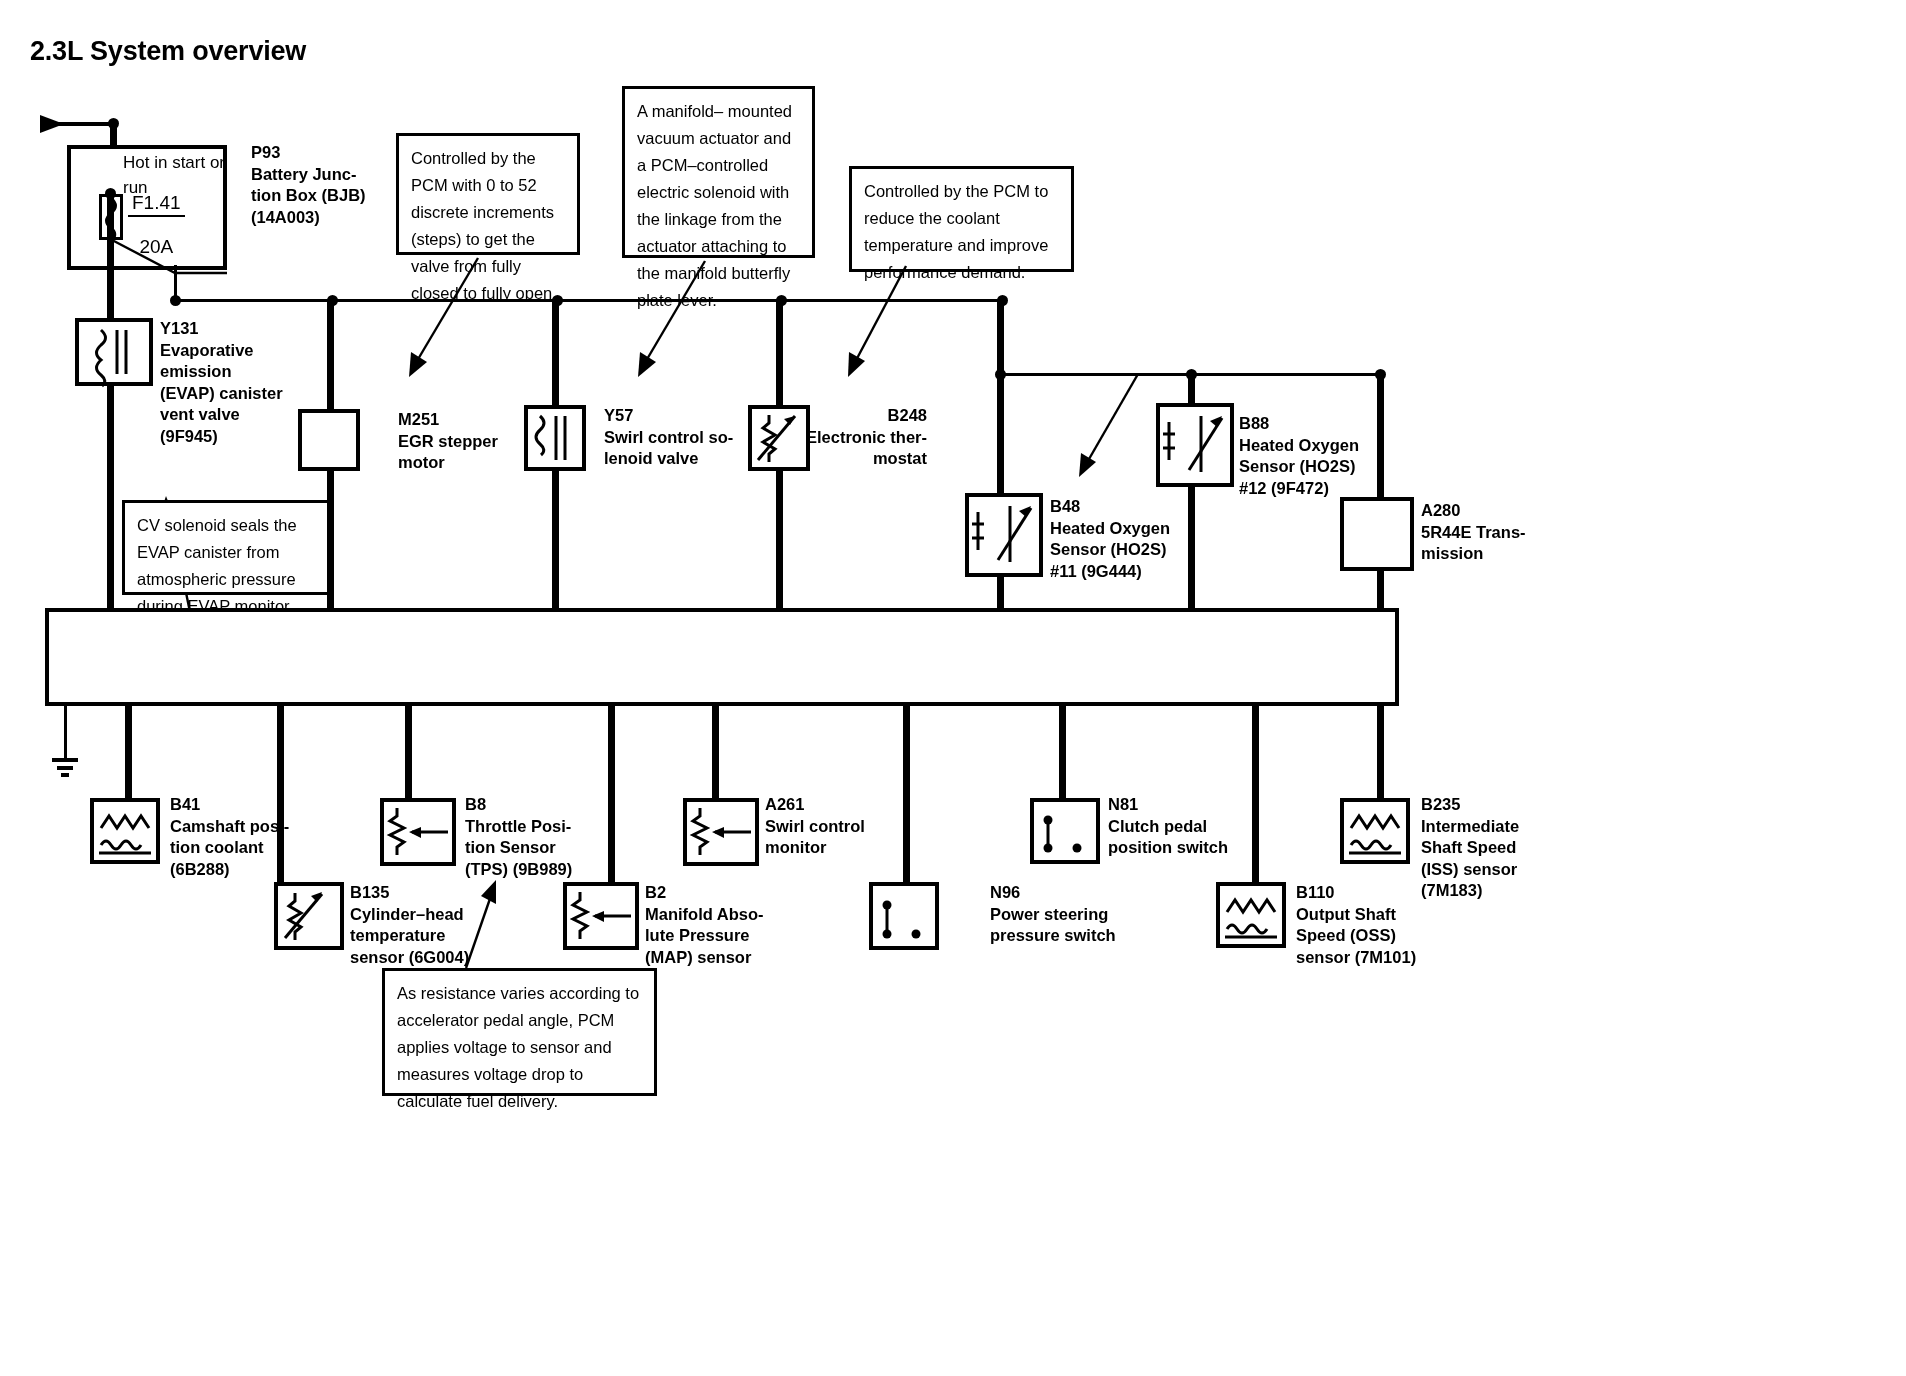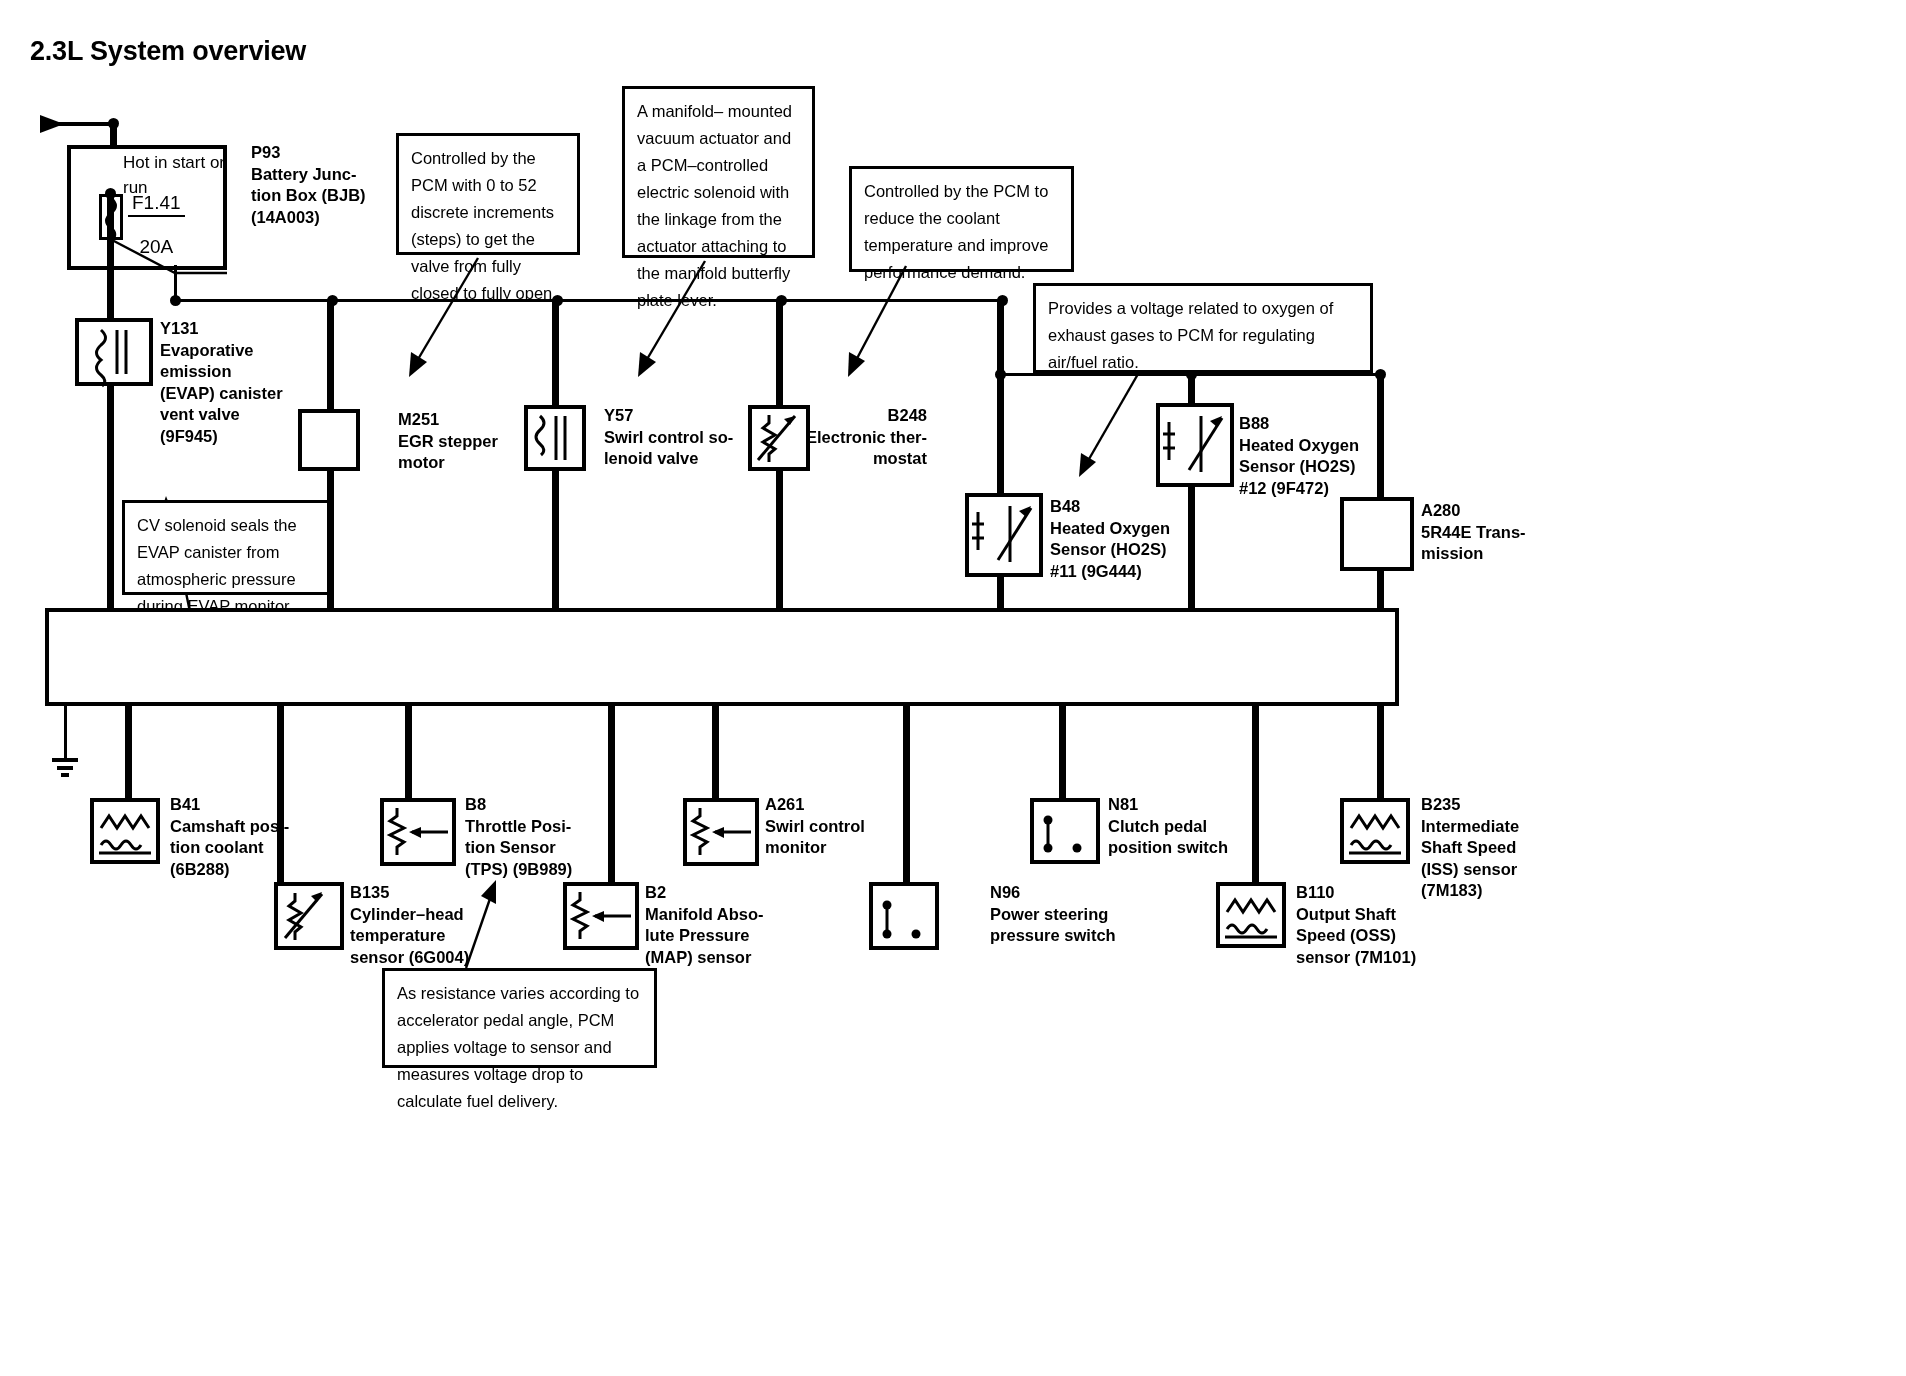--- a/index.html
+++ b/index.html
@@ -160,21 +160,20 @@
     <line x1="906" y1="266" x2="853" y2="366" class="ldr"></line>
     <polygon points="848,377 849,352 865,361" class="ldrhead"></polygon>
   </svg>
 
   <div class="wireV" style="left:997px;top:299px;height:76px;"></div>
   <div class="wireH thin" style="left:1000px;top:373px;width:381px;height:3px;"></div>
   <div class="dot" style="left:995px;top:369px;"></div>
   <div class="dot" style="left:1186px;top:369px;"></div>
   <div class="dot" style="left:1375px;top:369px;"></div>
 
-  <div class="note" style="left:1033px;top:283px;width:340px;height:90px;">Provides a voltage related to oxygen of exhaust gases to PCM for regulating air/fuel ratio.</div>
   <svg width="1906" height="1376">
     <line x1="1138" y1="374" x2="1085" y2="466" class="ldr"></line>
     <polygon points="1079,477 1081,453 1096,462" class="ldrhead"></polygon>
   </svg>
 
   <div class="wireV" style="left:997px;top:373px;height:122px;"></div>
   <div class="symbox" style="left:965px;top:493px;width:78px;height:84px;"></div>
   <svg width="1906" height="1376">
     <path d="M978,512 l0,12 M972,524 l12,0 M978,524 l0,14 M972,538 l12,0 M978,538 l0,12" fill="none" stroke="#000" stroke-width="3"></path>
     <path d="M1010,506 l0,56" fill="none" stroke="#000" stroke-width="3"></path>
@@ -318,19 +317,19 @@
     <path d="M1351,828 l8,-12 l8,12 l8,-12 l8,12 l8,-12 l8,12" fill="none" stroke="#000" stroke-width="3"></path>
     <path d="M1351,845 q5,-8 10,0 q5,8 10,0 q5,-8 10,0 q5,8 10,0" fill="none" stroke="#000" stroke-width="3"></path>
     <line x1="1349" y1="853" x2="1401" y2="853" stroke="#000" stroke-width="3"></line>
   </svg>
   <div class="lbl" style="left:1421px;top:794px;">B235
 Intermediate
 Shaft Speed
 (ISS) sensor
 (7M183)</div>
 
-  <div class="note" style="left:382px;top:968px;width:275px;height:100px;">As resistance varies according to accelerator pedal angle, PCM applies voltage to sensor and measures voltage drop to calculate fuel delivery.</div>
+  <div class="note" style="left:382px;top:968px;width:275px;height:128px;">As resistance varies according to accelerator pedal angle, PCM applies voltage to sensor and measures voltage drop to calculate fuel delivery.</div>
   <svg width="1906" height="1376">
     <line x1="466" y1="968" x2="493" y2="890" class="ldr"></line>
     <polygon points="496,880 496,904 481,896" class="ldrhead"></polygon>
   </svg>
 
 </div>
 
 </body></html>

